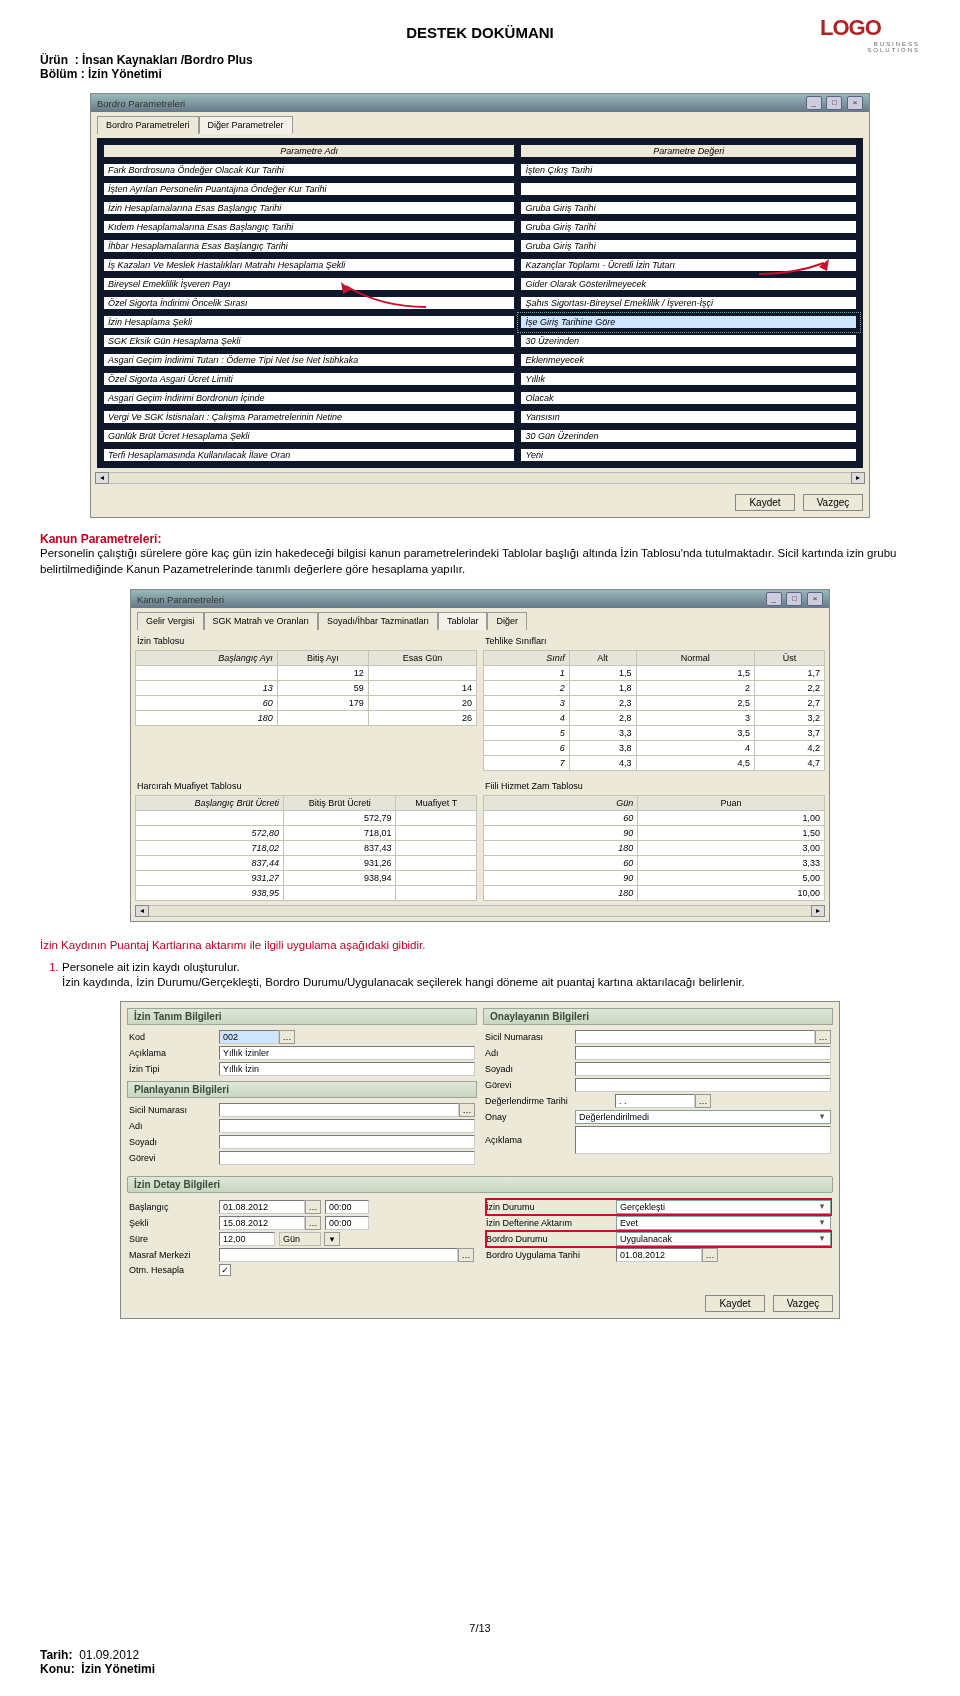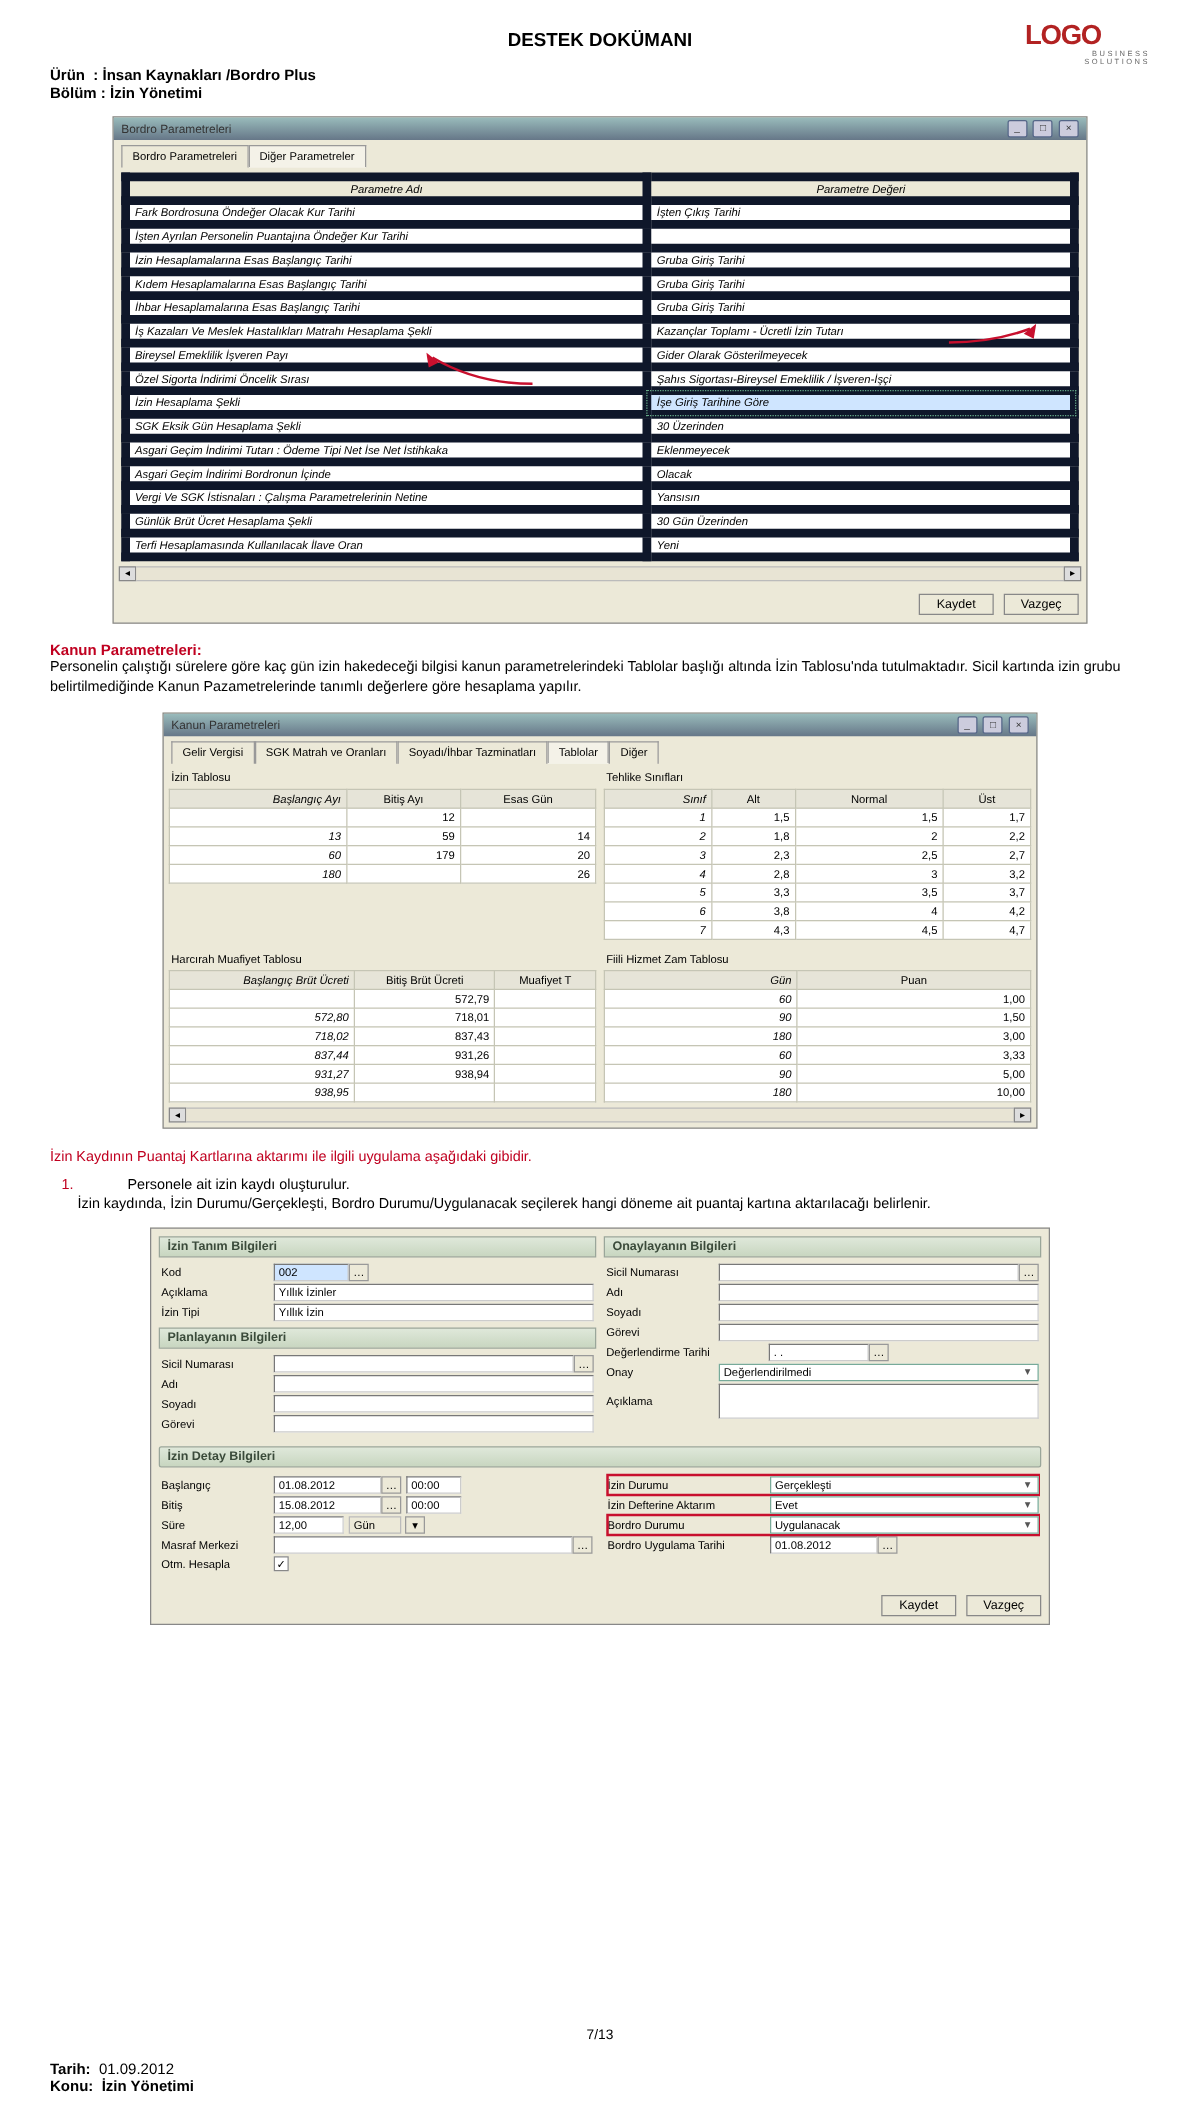--- a/index.html
+++ b/index.html
@@ -354,20 +354,24 @@
             </tr>
             <tr>
               <td>SGK Eksik Gün Hesaplama Şekli</td>
               <td>30 Üzerinden</td>
             </tr>
             <tr>
               <td>Asgari Geçim İndirimi Tutarı : Ödeme Tipi Net İse Net İstihkaka</td>
               <td>Eklenmeyecek</td>
             </tr>
             <tr>
+              <td>Özel Sigorta Asgari Ücret Limiti</td>
+              <td>Yıllık</td>
+            </tr>
+            <tr>
               <td>Asgari Geçim İndirimi Bordronun İçinde</td>
               <td>Olacak</td>
             </tr>
             <tr>
               <td>Vergi Ve SGK İstisnaları : Çalışma Parametrelerinin Netine</td>
               <td>Yansısın</td>
             </tr>
             <tr>
               <td>Günlük Brüt Ücret Hesaplama Şekli</td>
               <td>30 Gün Üzerinden</td>
@@ -599,21 +603,21 @@
   <div class="scroll-dummy">
     <div class="scroll-btn">◂</div>
         <div class="scroll-track"></div>
         <div class="scroll-btn">▸</div>
   </div>
 </div>
 
 <div class="para" style="margin-top:16px; color:#c00020;">İzin Kaydının Puantaj Kartlarına aktarımı ile ilgili uygulama aşağıdaki gibidir.</div>
 <ol style="margin:6px 0 0 22px; padding:0;">
   <li class="para" style="color:#c00020;">
-    <span style="color:#000;margin-left:40px;">Personele ait izin kaydı oluşturulur.</span>
+    <span style="color:#000;">Personele ait izin kaydı oluşturulur.</span>
     <div style="color:#000;">İzin kaydında, İzin Durumu/Gerçekleşti, Bordro Durumu/Uygulanacak seçilerek  hangi döneme ait puantaj kartına aktarılacağı  belirlenir.</div>
   </li>
 </ol>
 
 <div class="dialog" style="width:720px; margin-top:10px;">
   <div style="display:flex; gap:6px; padding:6px;">
 
     <div style="flex:1;">
       <div class="grp-hdr">İzin Tanım Bilgileri</div>
       <div style="padding:4px 2px;">
@@ -694,21 +698,21 @@
     <div class="grp-hdr" style="border-radius:2px;">İzin Detay Bilgileri</div>
     <div style="display:flex; gap:12px; padding:6px 2px;">
       <div style="flex:1;">
         <div class="field-row">
               <div class="lbl">Başlangıç</div>
               <div class="inp" style="flex:0 0 86px;">01.08.2012</div>
               <div class="picker">…</div>
               <div class="inp" style="flex:0 0 44px; margin-left:4px;">00:00</div>
             </div>
         <div class="field-row">
-              <div class="lbl">Bitiş</div>
+              <div class="lbl">Şekli</div>
               <div class="inp" style="flex:0 0 86px;">15.08.2012</div>
               <div class="picker">…</div>
               <div class="inp" style="flex:0 0 44px; margin-left:4px;">00:00</div>
             </div>
         <div class="field-row">
               <div class="lbl">Süre</div>
               <div class="inp" style="flex:0 0 56px;">12,00</div>
               <div class="inp" style="flex:0 0 42px; background:#ece9d8; border:1px solid #bbb; margin-left:4px;">Gün</div>
               <div class="picker" style="margin-left:3px;">▾</div>
             </div>

